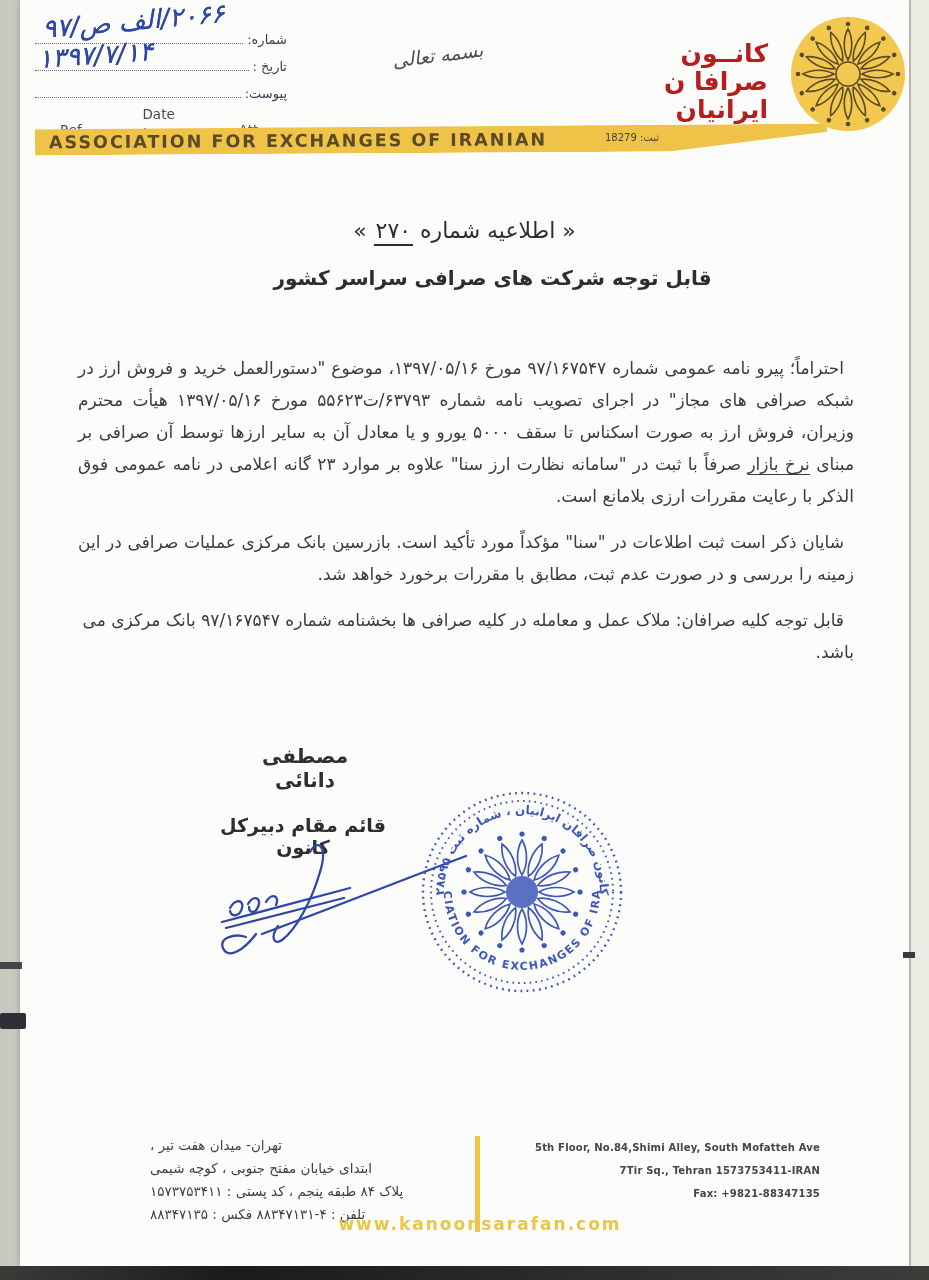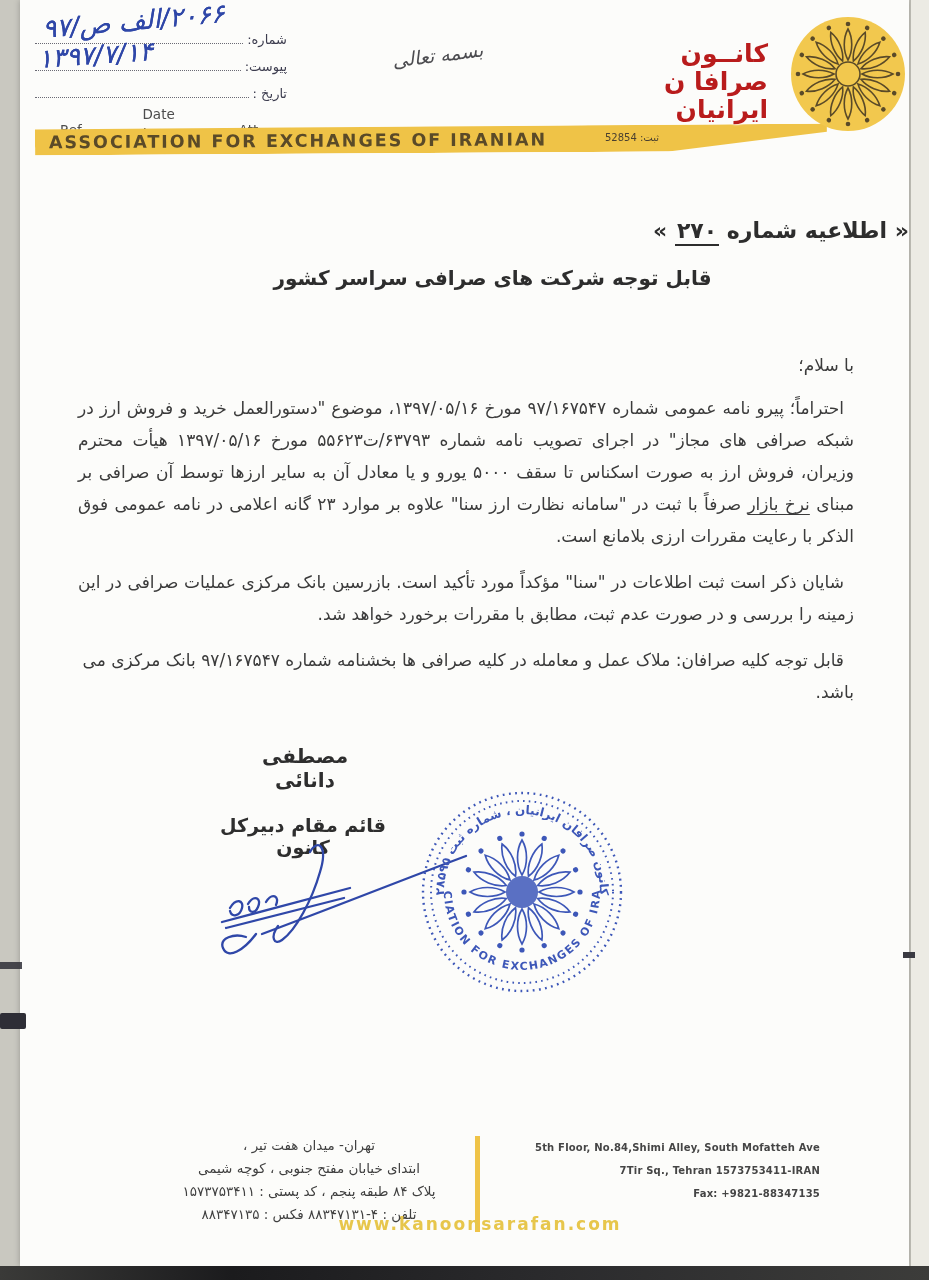--- a/index.html
+++ b/index.html
@@ -43,22 +43,22 @@
   .registration{position:absolute;left:585px;top:132px;font-size:10px;color:#4a4030;
     direction:rtl;}
 
   
   .logo-text{position:absolute;left:618px;top:40px;width:130px;text-align:right;
     direction:rtl;font-weight:700;font-size:25px;line-height:28px;color:#b91c1c;}
   .logo-text .l3{text-shadow:0 0 3px #fff,0 0 2px #fff;}
   .logo-svg{position:absolute;left:769px;top:15px;}
 
   
-  .title{position:absolute;left:0;top:218px;width:889px;text-align:right;
-    direction:rtl;font-size:22px;font-weight:700;color:#2d2d2d;}
+  .title{position:absolute;left:0;top:218px;width:889px;text-align:center;
+    direction:rtl;font-size:22px;font-weight:400;color:#2d2d2d;}
   .title .num{border-bottom:2.5px solid #2d2d2d;padding:0 2px 1px;}
   .subtitle{position:absolute;left:0;top:266px;width:889px;text-align:center;
     direction:rtl;font-size:20px;font-weight:700;color:#2d2d2d;padding-left:28px;}
 
   .body-text{position:absolute;left:58px;top:352px;width:776px;direction:rtl;
     font-size:17px;color:#3b3b3b;}
   .salutation{margin:0 0 14px;line-height:26px;}
   .body-text p{margin:0 0 14px;line-height:32px;text-align:justify;text-indent:10px;}
   .body-text p.last{text-align:right;}
   .u{text-decoration:underline;text-underline-offset:4px;}
@@ -68,65 +68,65 @@
     direction:rtl;font-size:20px;font-weight:700;color:#2e2e2e;}
   .sig-role{position:absolute;left:178px;top:814px;width:210px;text-align:center;
     direction:rtl;font-size:19px;font-weight:700;color:#2e2e2e;}
   .sig-svg{position:absolute;left:172px;top:836px;}
   .stamp-svg{position:absolute;left:399px;top:789px;}
 
   
   .f-divider{position:absolute;left:455px;top:1136px;width:5px;height:96px;background:#EFC347;}
   .f-fa{position:absolute;left:130px;top:1134px;width:318px;direction:rtl;text-align:left;
     font-size:13.5px;line-height:23px;color:#3f3f3f;}
-  .f-fa div{text-align:center;}
+  .f-fa div{text-align:left;}
   .f-fa{text-align:left;}
   .f-fa .line{direction:rtl;}
   .f-en{position:absolute;left:470px;top:1136px;width:330px;font-size:10px;font-weight:700;
     line-height:23px;color:#454545;letter-spacing:.2px;text-align:right;}
   .website{position:absolute;left:260px;top:1214px;width:400px;text-align:center;
     font-size:17px;font-weight:700;letter-spacing:2px;color:#E7C64B;}
 </style>
 </head>
 <body>
 
 <div class="page">
 
   <div class="fields">
     <div class="frow">
       <span class="lbl">شماره:</span>
       <span class="leader"></span>
     </div>
     <div class="frow">
-      <span class="lbl">پیوست:</span>
+      <span class="lbl">تاریخ :</span>
       <span class="leader"></span>
     </div>
     <div class="frow">
-      <span class="lbl">تاریخ :</span>
+      <span class="lbl">پیوست:</span>
       <span class="leader"></span>
     </div>
   </div>
   <div class="hand hand-number">۲۰۶۶/الف ص/۹۷</div>
   <div class="hand hand-date">۱۳۹۷/۷/۱۴</div>
 
   <div class="bismillah">بسمه تعالی</div>
 
   <div class="ref-row">
     <span>Ref.</span>
     <span class="dots"></span>
     <span>Date :</span>
     <span class="dots"></span>
     <span>Att:</span>
     <span class="solid"></span>
   </div>
 
   <div class="banner">
     <span class="banner-text">ASSOCIATION FOR EXCHANGES OF IRANIAN</span>
   </div>
-  <div class="registration">ثبت: 52854</div>
+  <div class="registration">ثبت: 18279</div>
 
   <div class="logo-text">
     <div>کانــون</div>
     <div>صرافا ن</div>
     <div class="l3">ایرانیان</div>
   </div>
 
   <svg class="logo-svg" width="118" height="118" viewBox="0 0 118 118">
     <defs>
       <g id="lp" stroke="#5a4a28" fill="none" stroke-width="1.6">
@@ -155,21 +155,20 @@
     </g>
     <circle cx="59" cy="59" r="12" fill="none" stroke="#5a4a28" stroke-width="1.6"></circle>
   </svg>
 
   <div class="title">
     <span>« اطلاعیه شماره </span><span class="num">۲۷۰</span><span> »</span>
   </div>
   <div class="subtitle">قابل توجه شرکت های صرافی سراسر کشور</div>
 
   <div class="body-text">
-    <div class="salutation">با سلام؛</div>
     <p><span>احتراماً؛ پیرو نامه عمومی شماره ۹۷/۱۶۷۵۴۷ مورخ ۱۳۹۷/۰۵/۱۶، موضوع "دستورالعمل خرید و فروش ارز در شبکه صرافی های مجاز" در اجرای تصویب نامه شماره ۶۳۷۹۳/ت۵۵۶۲۳ مورخ ۱۳۹۷/۰۵/۱۶ هیأت محترم وزیران، فروش ارز به صورت اسکناس تا سقف ۵۰۰۰ یورو و یا معادل آن به سایر ارزها توسط آن صرافی بر مبنای </span><span class="u">نرخ بازار</span><span> صرفاً با ثبت در "سامانه نظارت ارز سنا" علاوه بر موارد ۲۳ گانه اعلامی در نامه عمومی فوق الذکر با رعایت مقررات ارزی بلامانع است.</span></p>
     <p>شایان ذکر است ثبت اطلاعات در "سنا" مؤکداً مورد تأکید است. بازرسین بانک مرکزی عملیات صرافی در این زمینه را بررسی و در صورت عدم ثبت، مطابق با مقررات برخورد خواهد شد.</p>
     <p class="last">قابل توجه کلیه صرافان: ملاک عمل و معامله در کلیه صرافی ها بخشنامه شماره ۹۷/۱۶۷۵۴۷ بانک مرکزی می باشد.</p>
   </div>
 
   <div class="sig-name">مصطفی دانائی</div>
   <div class="sig-role">قائم مقام دبیرکل کانون</div>
 
   <svg class="sig-svg" width="292" height="132" viewBox="0 0 292 132">
     <g stroke="#2F47A8" stroke-width="2.3" fill="none" stroke-linecap="round" stroke-linejoin="round">

